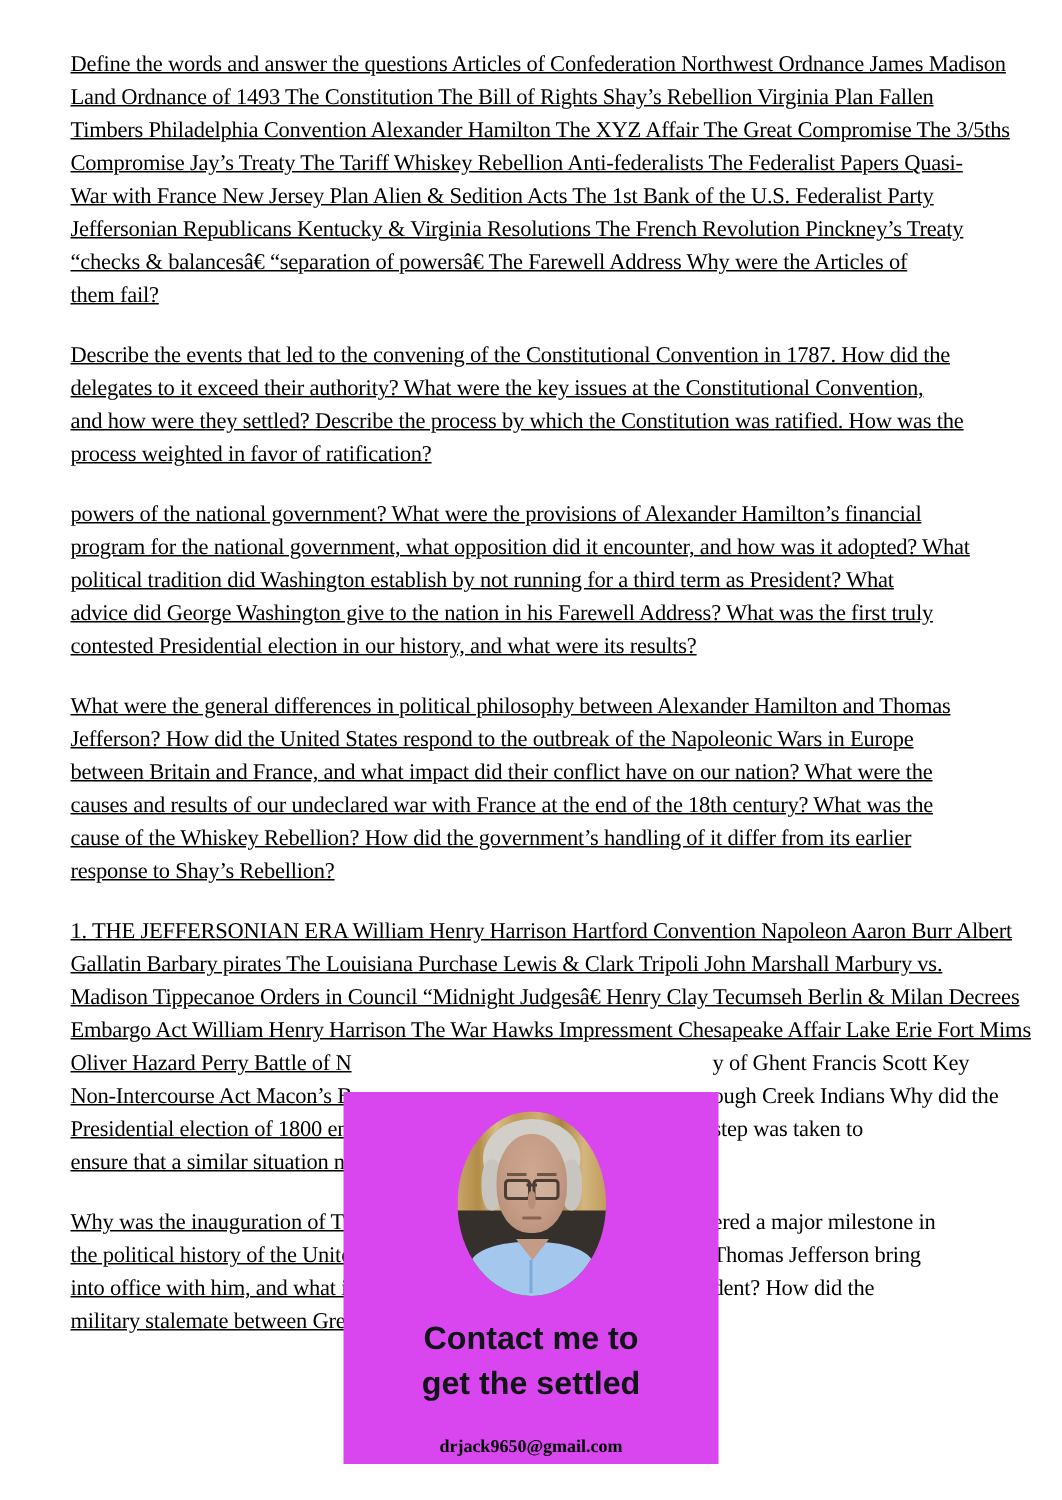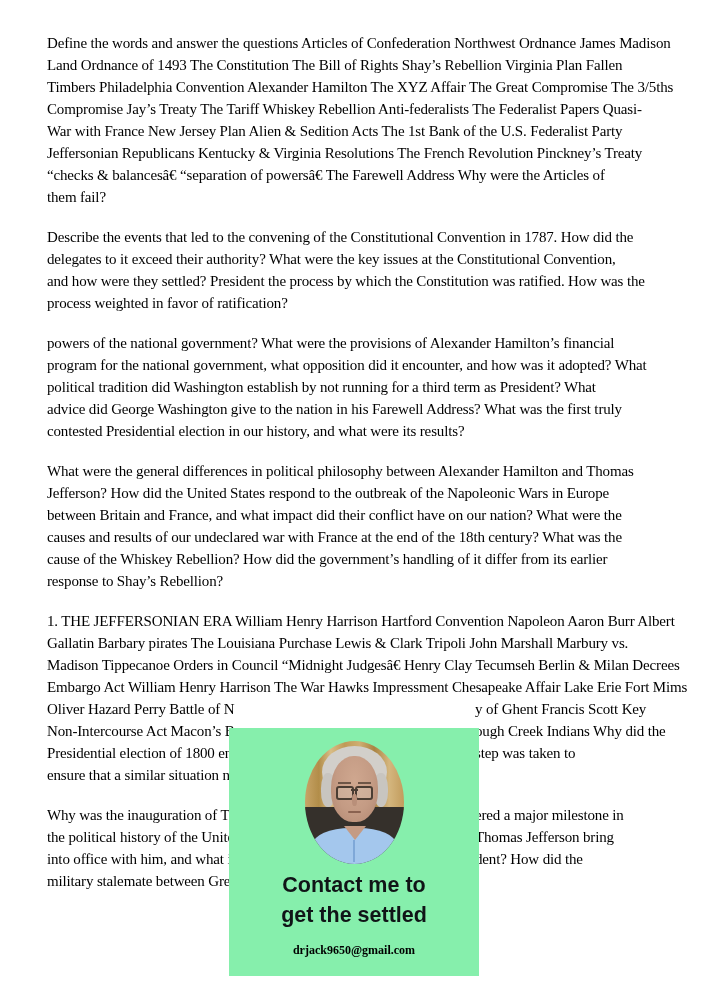--- a/index.html
+++ b/index.html
@@ -9,21 +9,21 @@
     position: relative;
     overflow: hidden;
     font-family: "Liberation Serif", "DejaVu Serif", serif;
     color: #000;
   }
   .doc {
     position: absolute;
     left: 47px; top: 32px;
     width: 650px;
   }
-  .para { margin: 0 0 18px 0; }
+  .para { margin: 0 0 18px 0; text-decoration: underline; }
   .line {
     height: 22px;
     line-height: 22px;
     font-size: 15px;
     letter-spacing: -0.15px;
     white-space: nowrap;
     position: relative;
   }
   .line .frag-right {
     position: absolute;
@@ -138,21 +138,21 @@
       <div class="line">Timbers Philadelphia Convention Alexander Hamilton The XYZ Affair The Great Compromise The 3/5ths</div>
       <div class="line">Compromise Jay’s Treaty The Tariff Whiskey Rebellion Anti-federalists The Federalist Papers Quasi-</div>
       <div class="line">War with France New Jersey Plan Alien &amp; Sedition Acts The 1st Bank of the U.S. Federalist Party</div>
       <div class="line">Jeffersonian Republicans Kentucky &amp; Virginia Resolutions The French Revolution Pinckney’s Treaty</div>
       <div class="line">“checks &amp; balancesâ€ “separation of powersâ€ The Farewell Address Why were the Articles of</div>
       <div class="line">them fail?</div>
     </div>
     <div class="para">
       <div class="line">Describe the events that led to the convening of the Constitutional Convention in 1787. How did the</div>
       <div class="line">delegates to it exceed their authority? What were the key issues at the Constitutional Convention,</div>
-      <div class="line">and how were they settled? President the process by which the Constitution was ratified. How was the</div>
+      <div class="line">and how were they settled? Describe the process by which the Constitution was ratified. How was the</div>
       <div class="line">process weighted in favor of ratification?</div>
     </div>
     <div class="para">
       <div class="line">powers of the national government? What were the provisions of Alexander Hamilton’s financial</div>
       <div class="line">program for the national government, what opposition did it encounter, and how was it adopted? What</div>
       <div class="line">political tradition did Washington establish by not running for a third term as President? What</div>
       <div class="line">advice did George Washington give to the nation in his Farewell Address? What was the first truly</div>
       <div class="line">contested Presidential election in our history, and what were its results?</div>
     </div>
     <div class="para">
@@ -174,21 +174,21 @@
       <div class="line"><span>ensure that a similar situation ne</span></div>
     </div>
     <div class="para">
       <div class="line"><span>Why was the inauguration of Th</span><span class="frag-right">ered a major milestone in</span></div>
       <div class="line"><span>the political history of the Unite</span><span class="frag-right">Thomas Jefferson bring</span></div>
       <div class="line"><span>into office with him, and what i</span><span class="frag-right">dent? How did the</span></div>
       <div class="line"><span>military stalemate between Grea</span></div>
     </div>
   </div>
 
-<div class="overlay" id="promo-overlay" style="background: #86efac;">
+<div class="overlay" id="promo-overlay" style="background: #d946ef; justify-content: space-between;">
   <div class="photo" title="man with gray hair and glasses wearing a light blue shirt">
     <div class="bg-top"></div>
     <div class="bg-bottom"></div>
     <div class="hair"></div>
     <div class="hair-left"></div>
     <div class="hair-right"></div>
     <div class="shirt"></div>
     <div class="collar-line"></div>
     <div class="face">
       <div class="brow l"></div>

